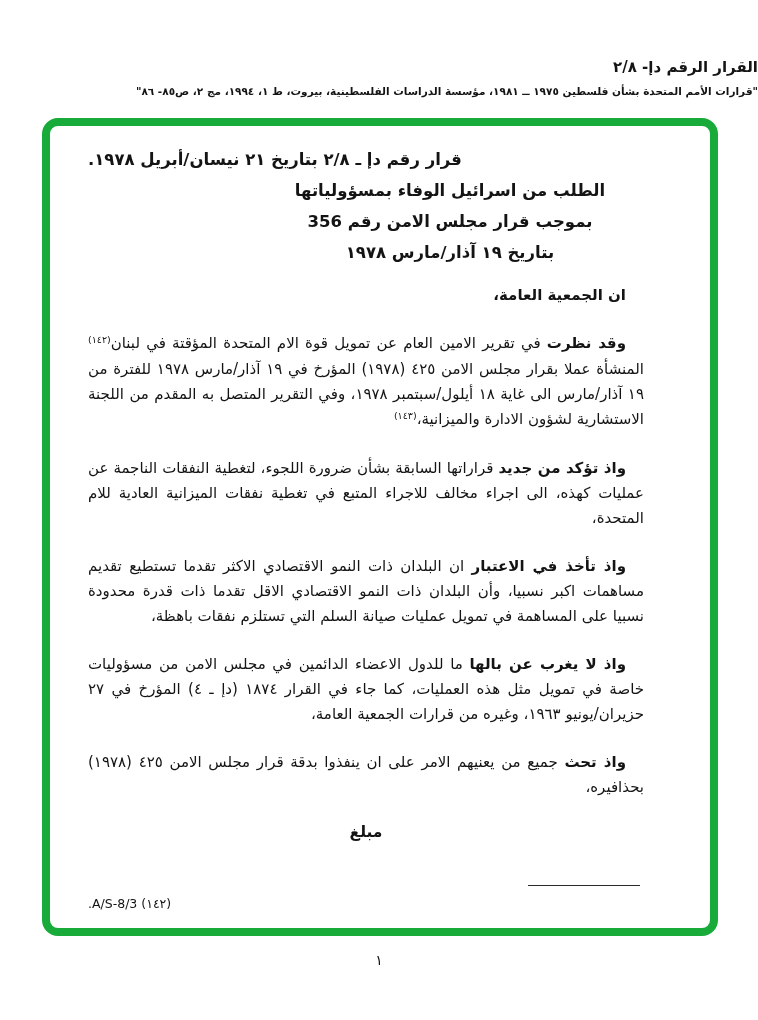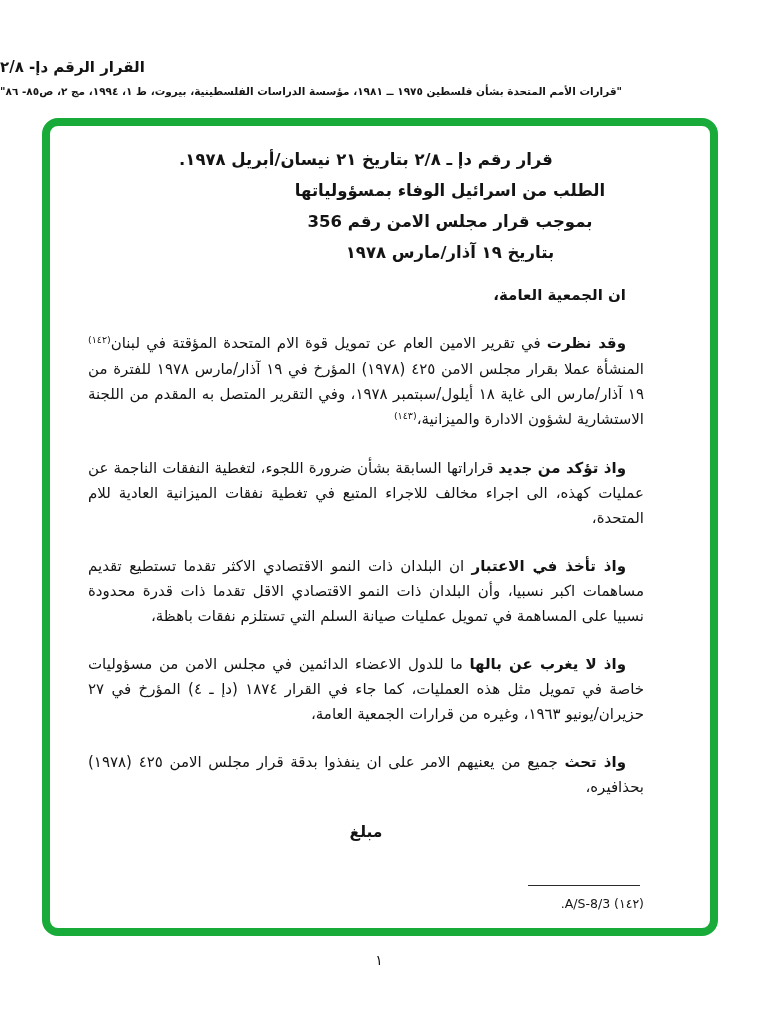--- a/index.html
+++ b/index.html
@@ -5,41 +5,41 @@
   * { margin:0; padding:0; box-sizing:border-box; }
   html,body { width:758px; height:1020px; background:#ffffff; overflow:hidden; }
   body {
     font-family:"DejaVu Sans", sans-serif;
     color:#141414;
     position:relative;
   }
   
   .doc-header {
     position:absolute; top:58px; left:0; right:0;
-    text-align:left; direction:rtl;
+    text-align:right; direction:rtl;
   }
   .doc-header .h1 { font-size:15px; font-weight:bold; letter-spacing:0; }
   .doc-header .h2 { font-size:10.5px; font-weight:bold; margin-top:9px; }
   
   .green-box {
     position:absolute; left:42px; top:118px;
     width:676px; height:818px;
     border:8px solid var(--green,#18ab39);
     border-radius:16px;
     background:#ffffff;
   }
   .content {
     height:100%;
     padding:18px 66px 14px 38px;
     direction:rtl;
     display:flex; flex-direction:column;
   }
   
   .title-block { font-weight:bold; font-size:16.5px; line-height:31px; margin-bottom:6px; }
-  .t-line1 { text-align:center; }
+  .t-line1 { text-align:left; }
   .t-center { text-align:center; padding-left:168px; }
   
   .block-opening {
     font-weight:bold; font-size:15px; line-height:25px;
     text-indent:18px; margin:9px 0 3px;
   }
   .block-para {
     font-size:15px; line-height:25px;
     text-align:justify; text-indent:18px;
     margin:23px 0;
@@ -50,21 +50,21 @@
   }
   .b { font-weight:bold; }
   .sup { font-size:9.5px; position:relative; top:-5px; }
   
   .footnotes { margin-top:auto; font-size:12.5px; line-height:21px; }
   .fn-divider {
     width:112px; height:0;
     border-top:1.5px solid #2a2a2a;
     margin:0 4px 7px 0;
   }
-  .fn-line { text-align:right; }
+  .fn-line { text-align:left; }
   .fn-line.cont { padding-right:148px; }
   
   .page-number {
     position:absolute; bottom:52px; left:0; right:0;
     text-align:center; font-size:14px; color:#111;
   }
 </style>
 </head>
 <body>
 

